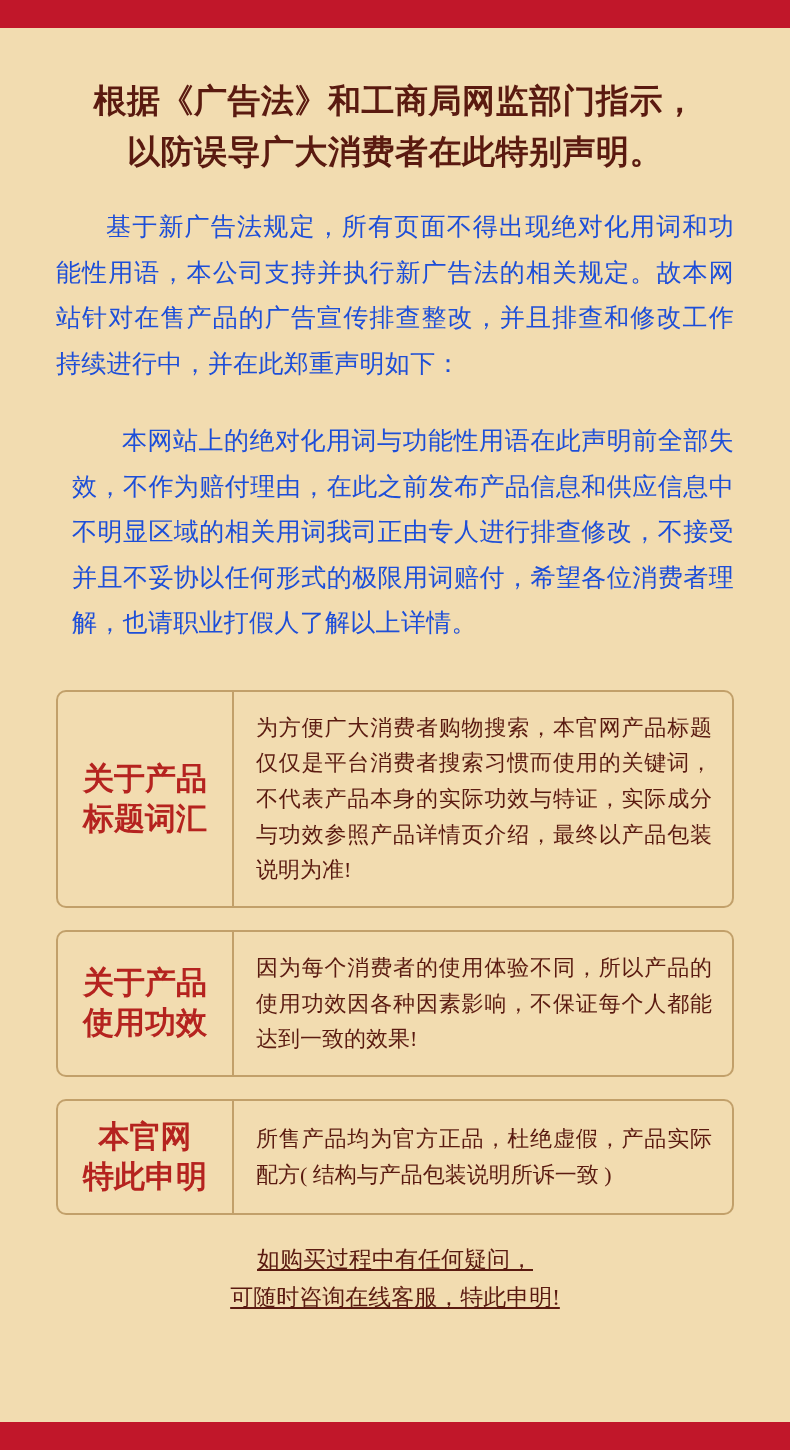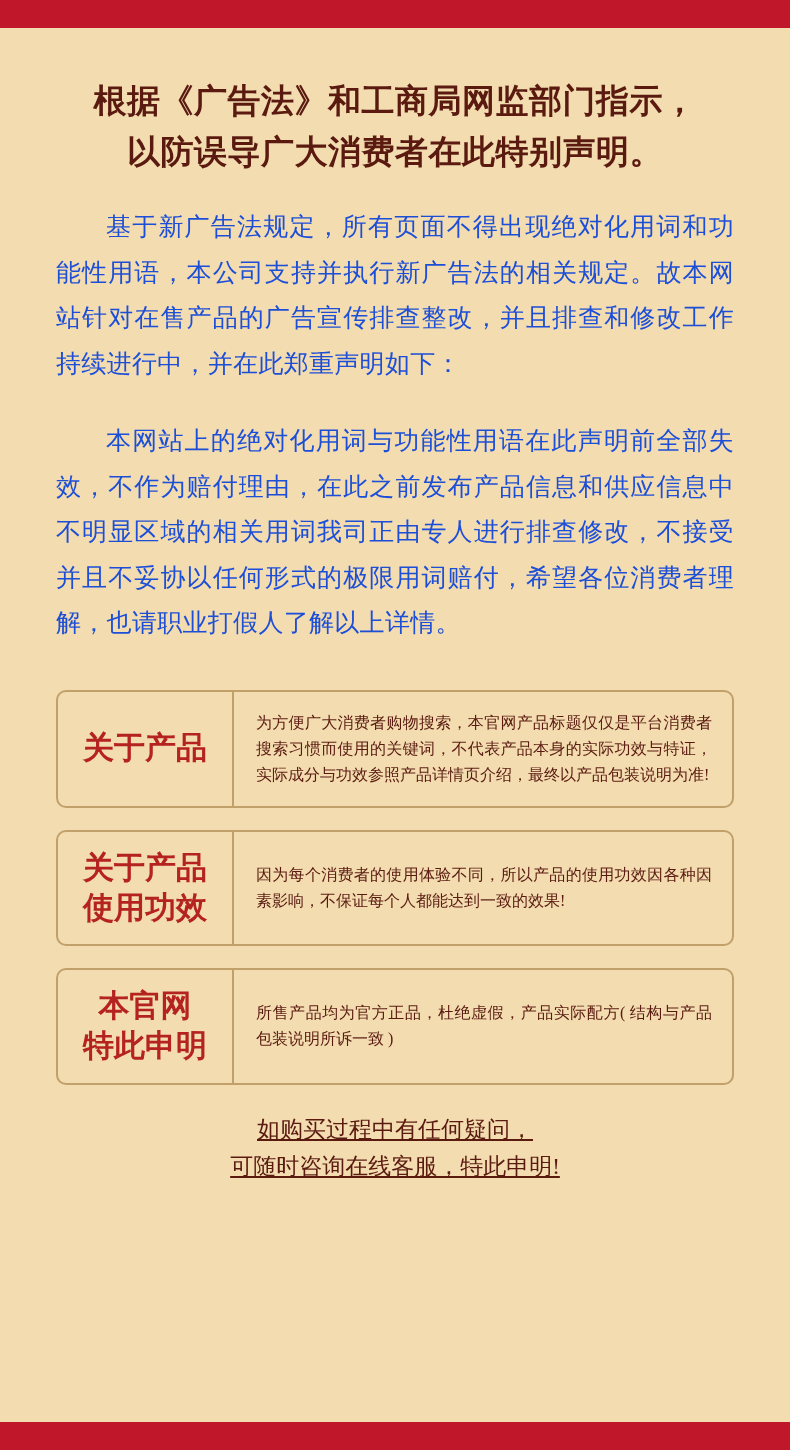--- a/index.html
+++ b/index.html
@@ -46,20 +46,21 @@
     margin-top: 26px;
     color: #1d4ed8;
     font-size: 25px;
     line-height: 1.82;
     text-align: justify;
     text-indent: 2em;
     letter-spacing: 0.3px;
   }
   .para.second {
     margin-top: 32px;
+    margin-left: 16px;
   }
   .cards {
     margin-top: 44px;
   }
   .card {
     border: 2px solid #c2a06a;
     border-radius: 10px;
     display: flex;
     align-items: stretch;
     margin-bottom: 22px;
@@ -78,21 +79,21 @@
     font-size: 31px;
     line-height: 1.3;
     padding: 16px 6px;
     border-right: 2px solid #c2a06a;
     box-sizing: border-box;
   }
   .card-body {
     flex: 1 1 auto;
     padding: 18px 20px 18px 22px;
     color: #5a1a10;
-    font-size: 16px;
+    font-size: 22px;
     line-height: 1.62;
     text-align: justify;
     display: flex;
     align-items: center;
     box-sizing: border-box;
   }
   .footer {
     margin-top: 26px;
     text-align: center;
     color: #5a1a10;
@@ -135,20 +136,21 @@
 
     <p class="para first">基于新广告法规定，所有页面不得出现绝对化用词和功能性用语，本公司支持并执行新广告法的相关规定。故本网站针对在售产品的广告宣传排查整改，并且排查和修改工作持续进行中，并在此郑重声明如下：</p>
 
     <p class="para second">本网站上的绝对化用词与功能性用语在此声明前全部失效，不作为赔付理由，在此之前发布产品信息和供应信息中不明显区域的相关用词我司正由专人进行排查修改，不接受并且不妥协以任何形式的极限用词赔付，希望各位消费者理解，也请职业打假人了解以上详情。</p>
 
     <div class="cards">
 
       <div class="card">
         <div class="card-title">
           <span>关于产品</span>
+          <span>标题词汇</span>
         </div>
         <div class="card-body">为方便广大消费者购物搜索，本官网产品标题仅仅是平台消费者搜索习惯而使用的关键词，不代表产品本身的实际功效与特证，实际成分与功效参照产品详情页介绍，最终以产品包装说明为准!</div>
       </div>
 
       <div class="card">
         <div class="card-title">
           <span>关于产品</span>
           <span>使用功效</span>
         </div>
         <div class="card-body">因为每个消费者的使用体验不同，所以产品的使用功效因各种因素影响，不保证每个人都能达到一致的效果!</div>

